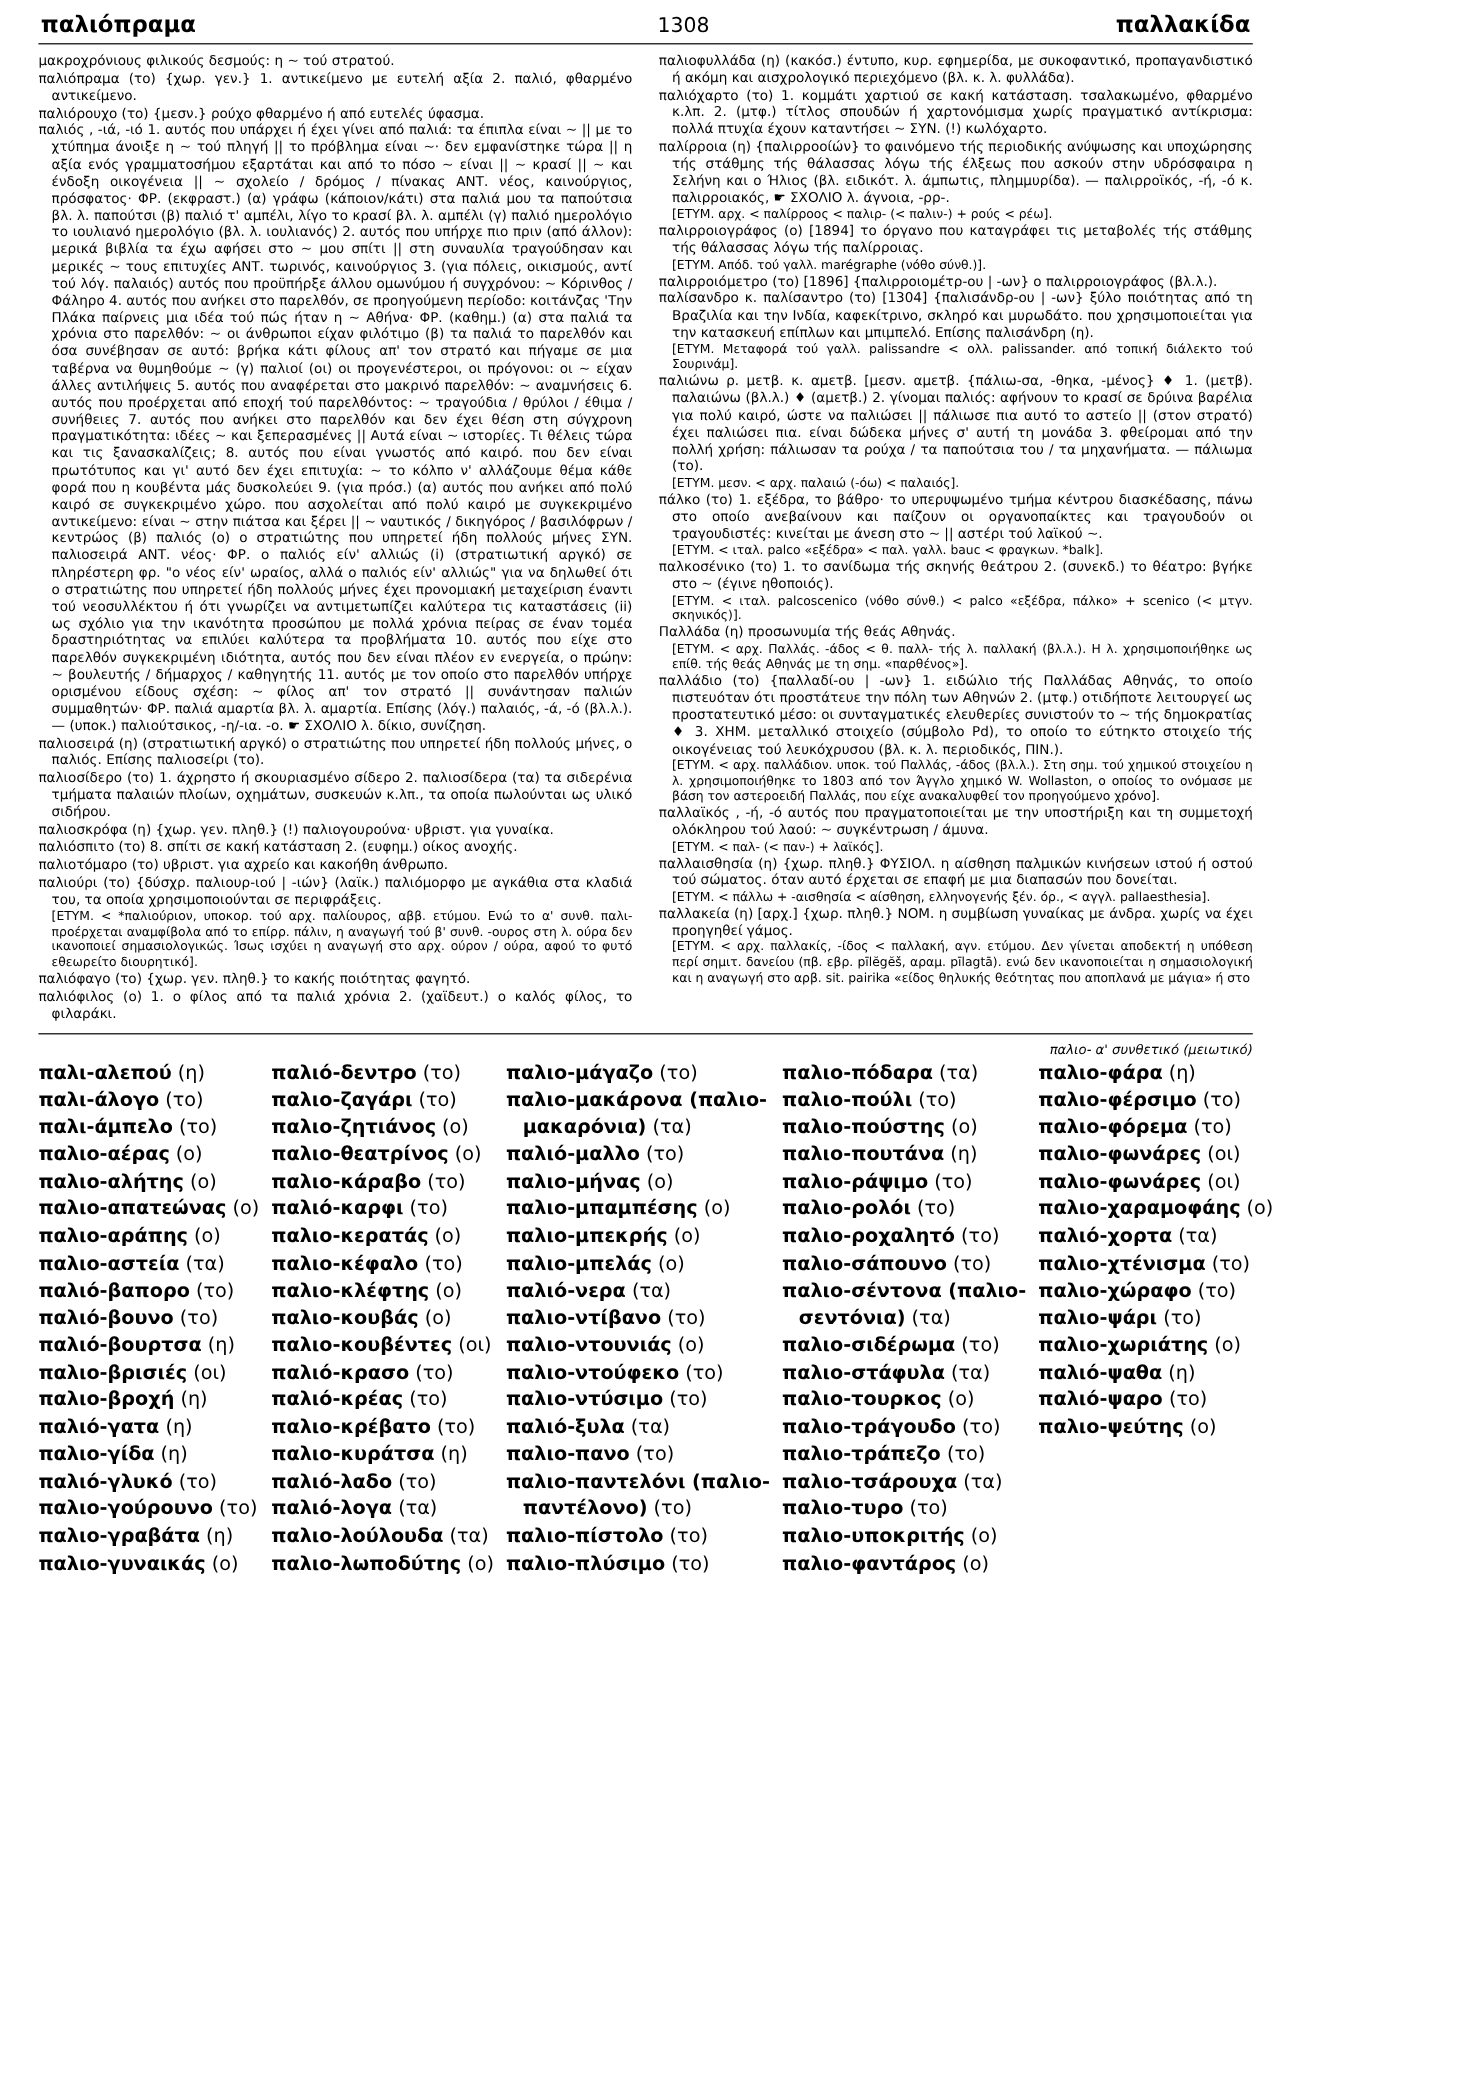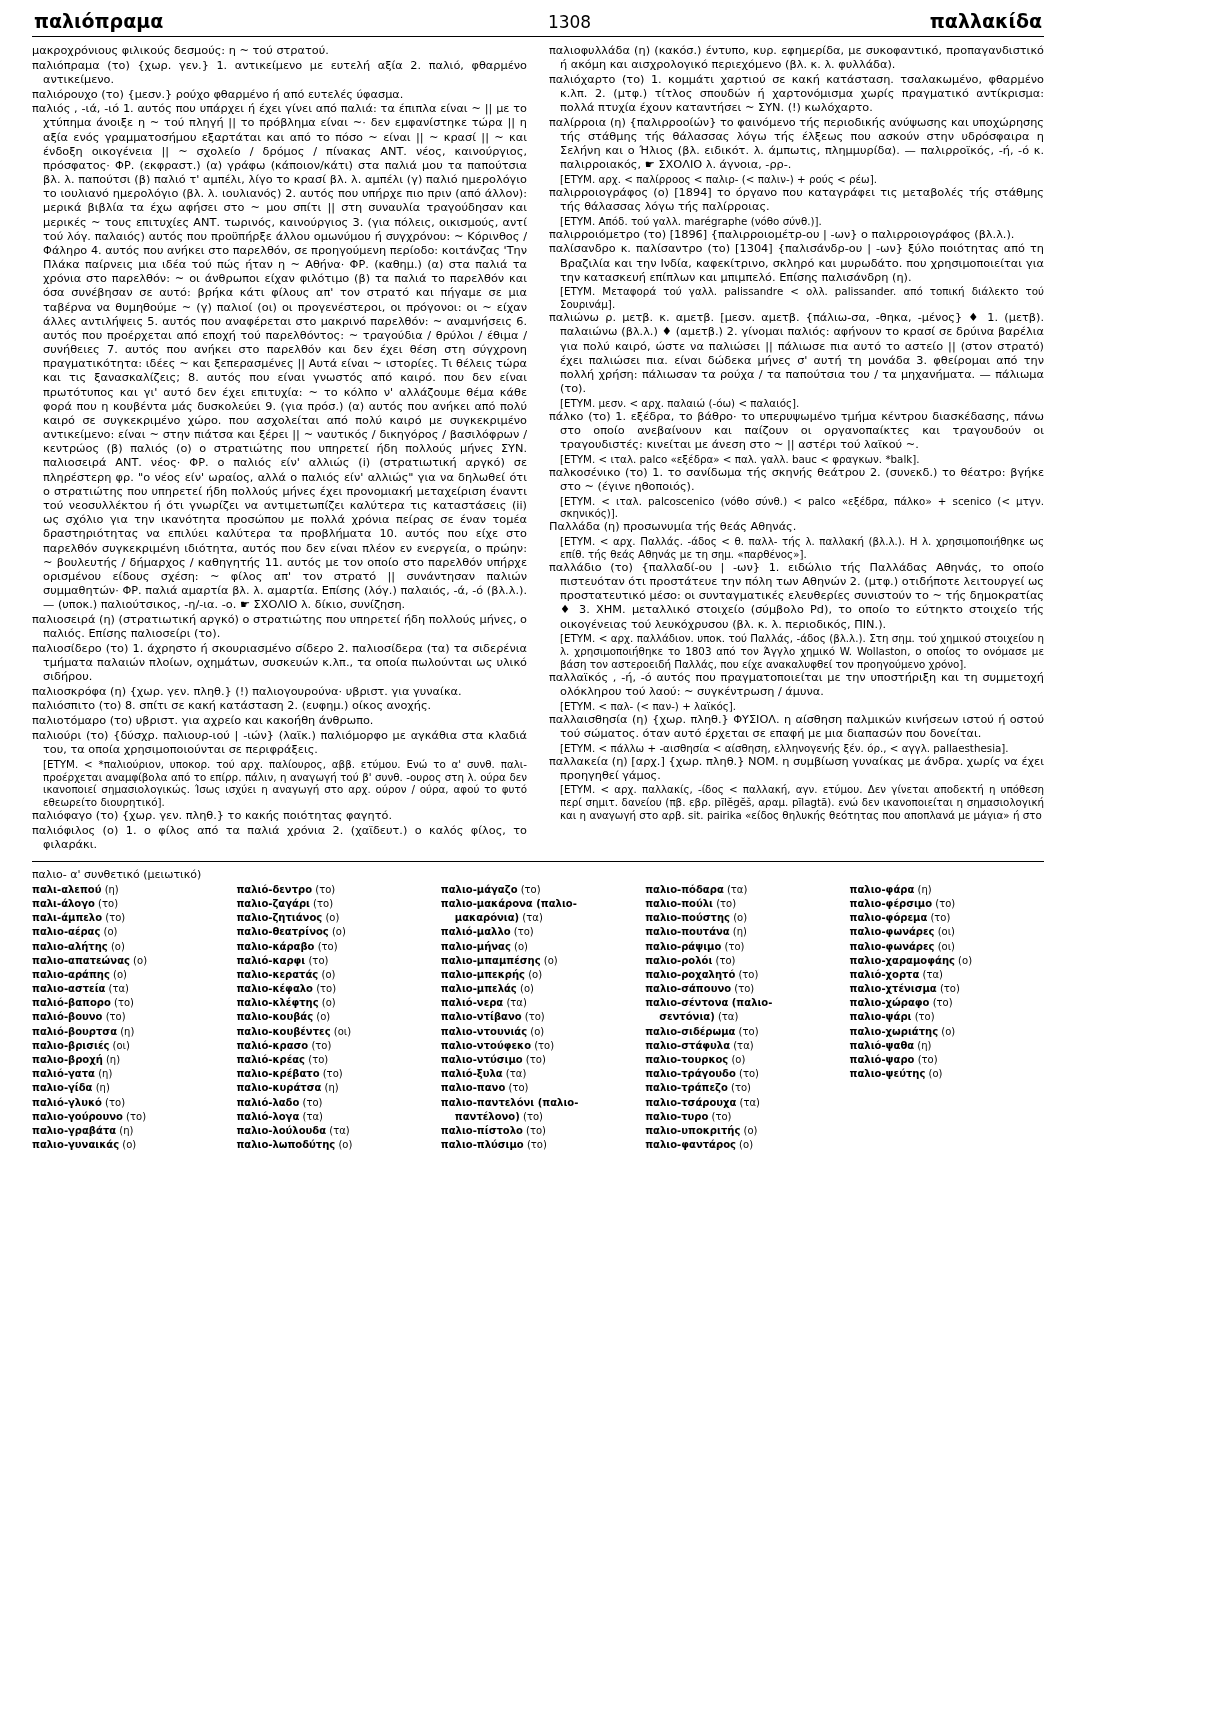--- a/index.html
+++ b/index.html
@@ -54,20 +54,22 @@
   }
   .entry {
     margin: 0 0 0.5px 0;
     text-indent: -11px;
     padding-left: 11px;
   }
   .hw {
     font-weight: normal;
   }
   .it {
+    font-style: italic;
+    text-align: right;
   }
   .etym {
     font-size: 10.3px;
     display: block;
     text-indent: 0;
     padding-left: 11px;
   }
   
   .bottom-rule {
     border-bottom: 1.2px solid #000;
@@ -78,21 +80,21 @@
     box-sizing: border-box;
   }
   .comp-title {
     font-size: 11px;
     margin-bottom: 2px;
   }
   .comp-grid {
     display: grid;
     grid-template-columns: repeat(5, 1fr);
     column-gap: 10px;
-    font-size: 10px;
+    font-size: 16px;
     line-height: 1.42;
   }
   .comp-cell {
     white-space: nowrap;
   }
   .comp-cell b {
     font-weight: bold;
   }
   .indent {
     padding-left: 14px;

